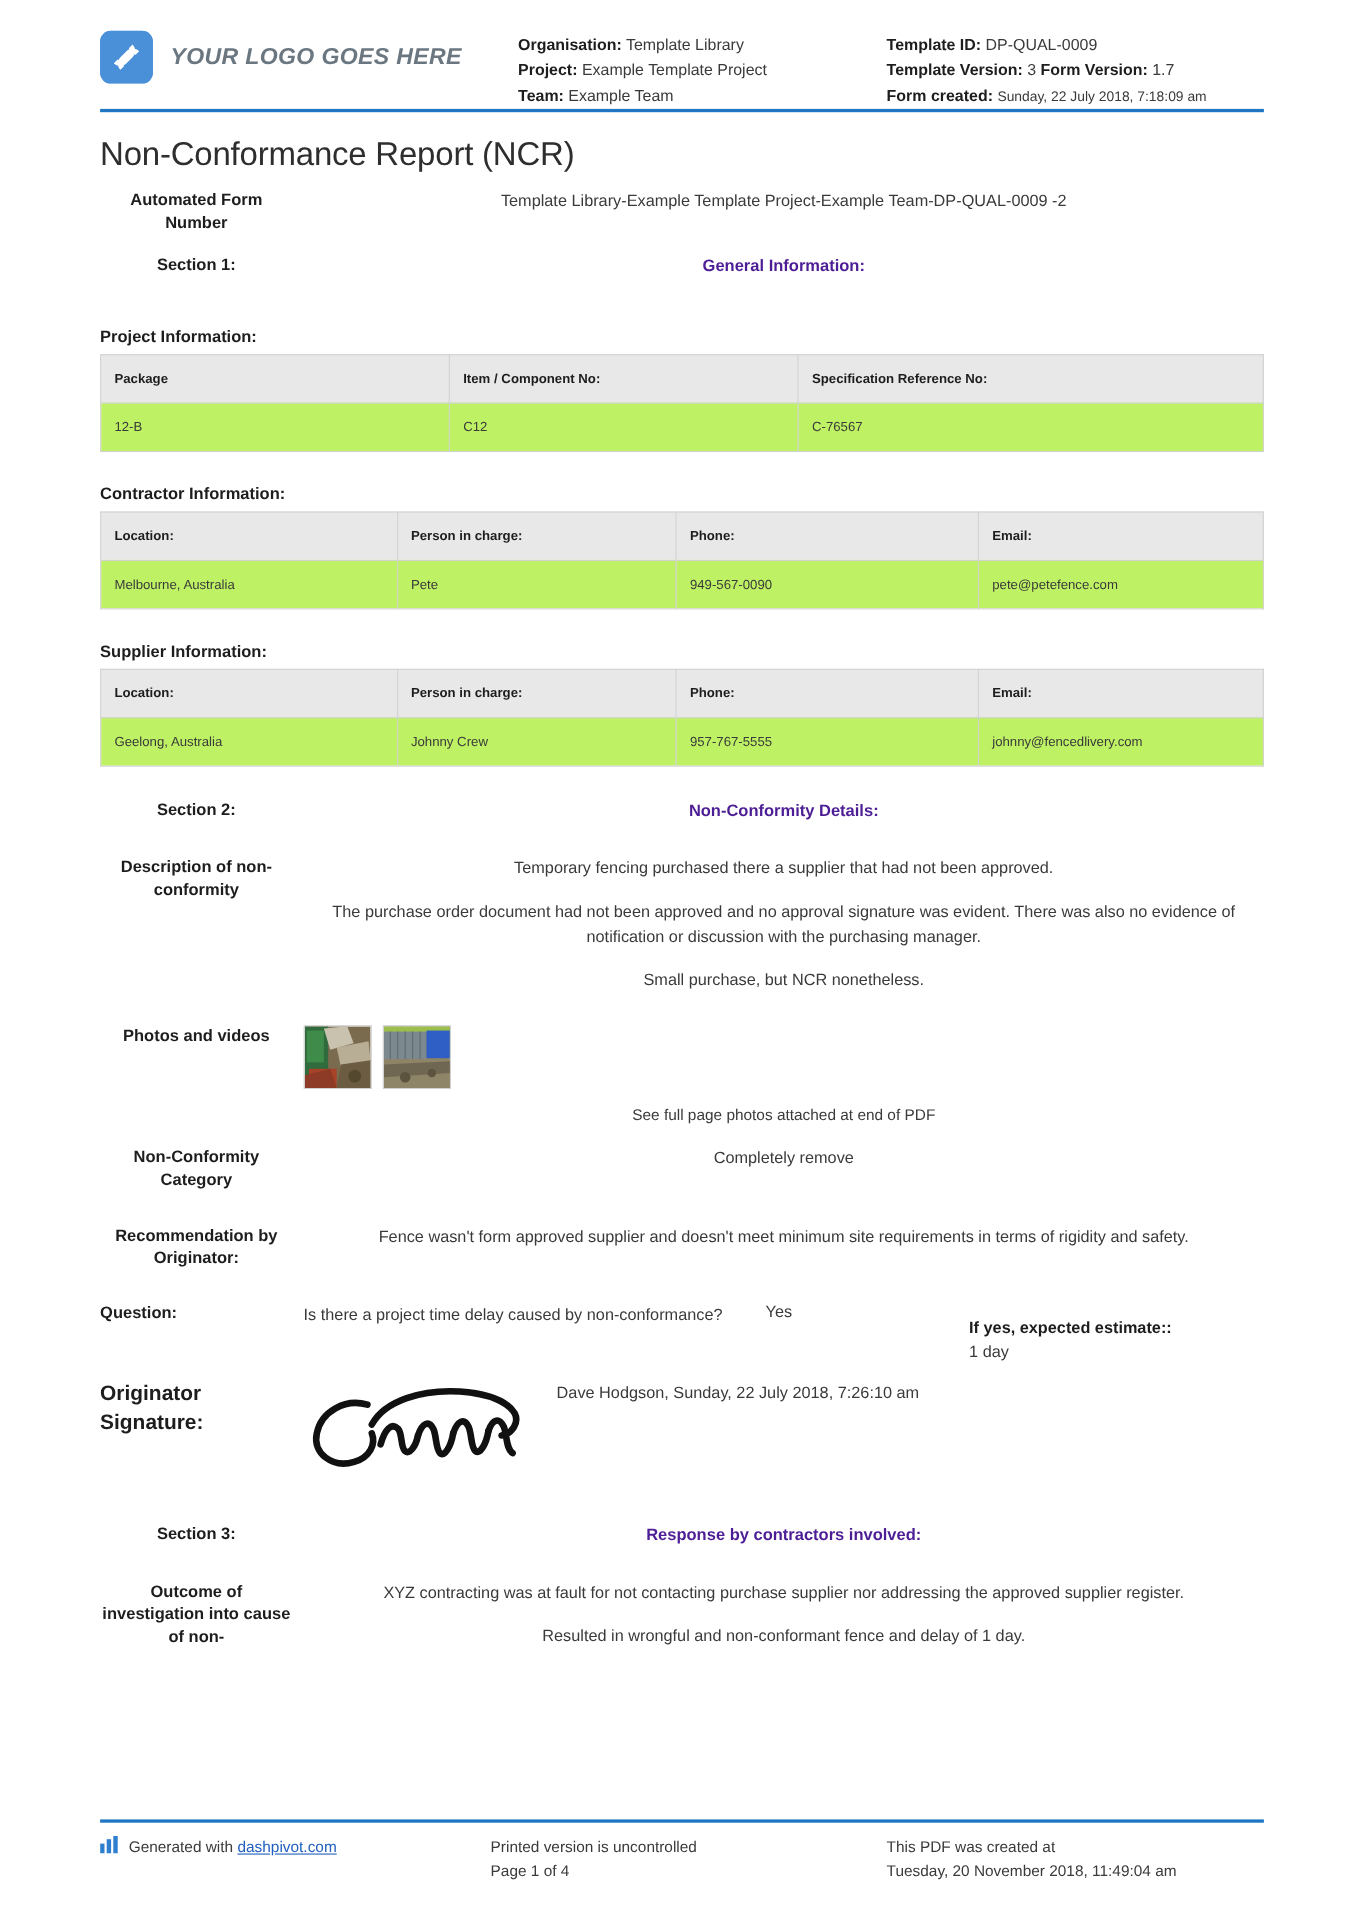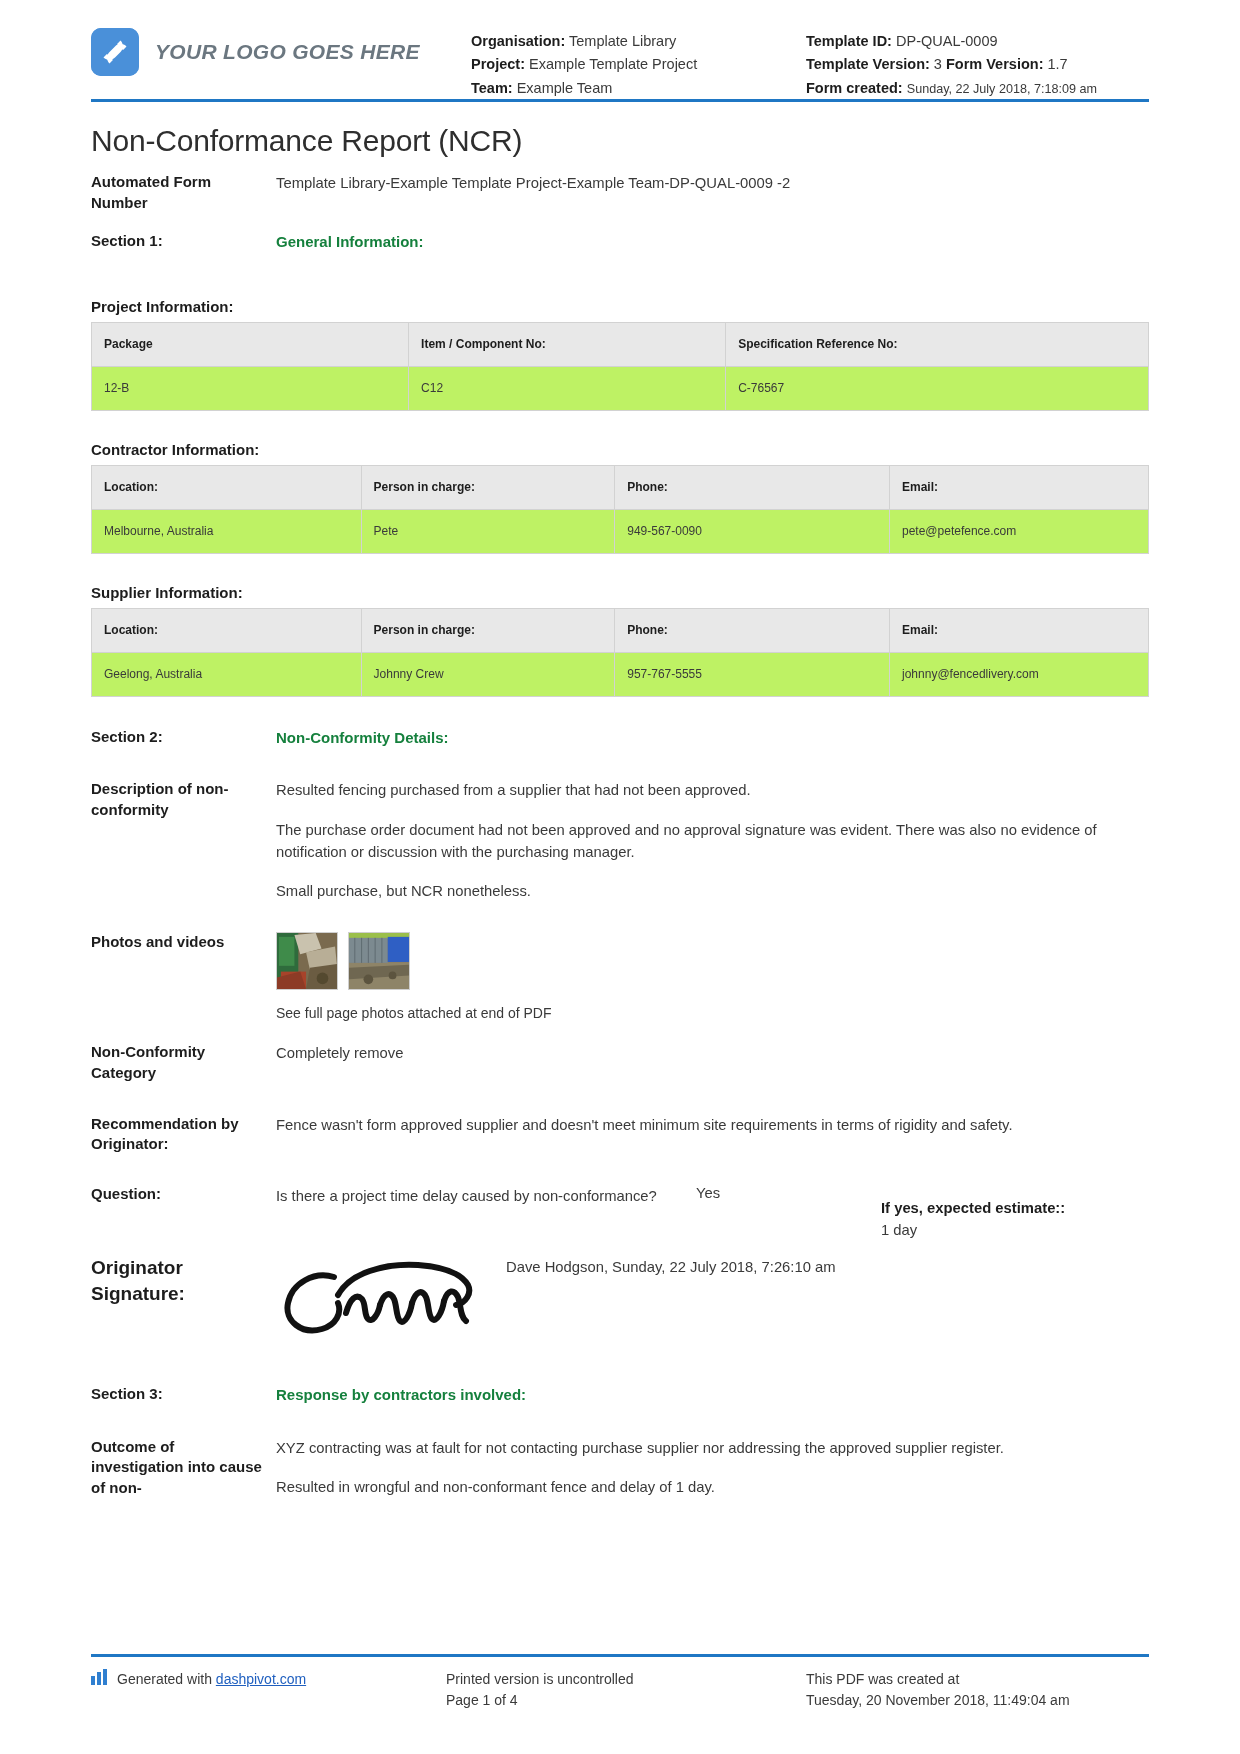--- a/index.html
+++ b/index.html
@@ -78,39 +78,40 @@
     color: #2e2e2e;
     margin: 22px 0 14px 0;
     letter-spacing: -0.2px;
   }
 
   
   .row {
     display: flex;
     align-items: flex-start;
     margin-bottom: 4px;
+    text-align: center;
   }
   .row .label {
     width: 185px;
     flex: none;
     font-weight: bold;
     font-size: 15px;
     line-height: 1.38;
     color: #1d1d1d;
     padding-right: 10px;
   }
   .row .value {
     flex: 1;
     font-size: 14.8px;
     line-height: 1.5;
     color: #3a3a3a;
   }
   .row .value p { margin: 0 0 17px 0; }
   .row .value p:last-child { margin-bottom: 0; }
-  .row .value.bold-hdr { font-weight: bold; color: #15803d; font-size: 15px; }
+  .row .value.bold-hdr { font-weight: bold; color: #4c1d95; font-size: 15px; }
 
   .spacer-sm { height: 14px; }
   .spacer-md { height: 26px; }
   .spacer-lg { height: 40px; }
 
   
   .sub-head {
     font-weight: bold;
     font-size: 15px;
     color: #1d1d1d;
@@ -344,21 +345,21 @@
   <div class="row">
     <div class="label">Section 2:</div>
     <div class="value bold-hdr">Non-Conformity Details:</div>
   </div>
 
   <div class="spacer-md"></div>
 
   <div class="row">
     <div class="label">Description of non-conformity</div>
     <div class="value">
-      <p>Resulted fencing purchased from a supplier that had not been approved.</p>
+      <p>Temporary fencing purchased there a supplier that had not been approved.</p>
       <p>The purchase order document had not been approved and no approval signature was evident. There was also no evidence of notification or discussion with the purchasing manager.</p>
       <p>Small purchase, but NCR nonetheless.</p>
     </div>
   </div>
 
   <div class="spacer-md"></div>
 
   <div class="row">
     <div class="label">Photos and videos</div>
     <div class="value">

